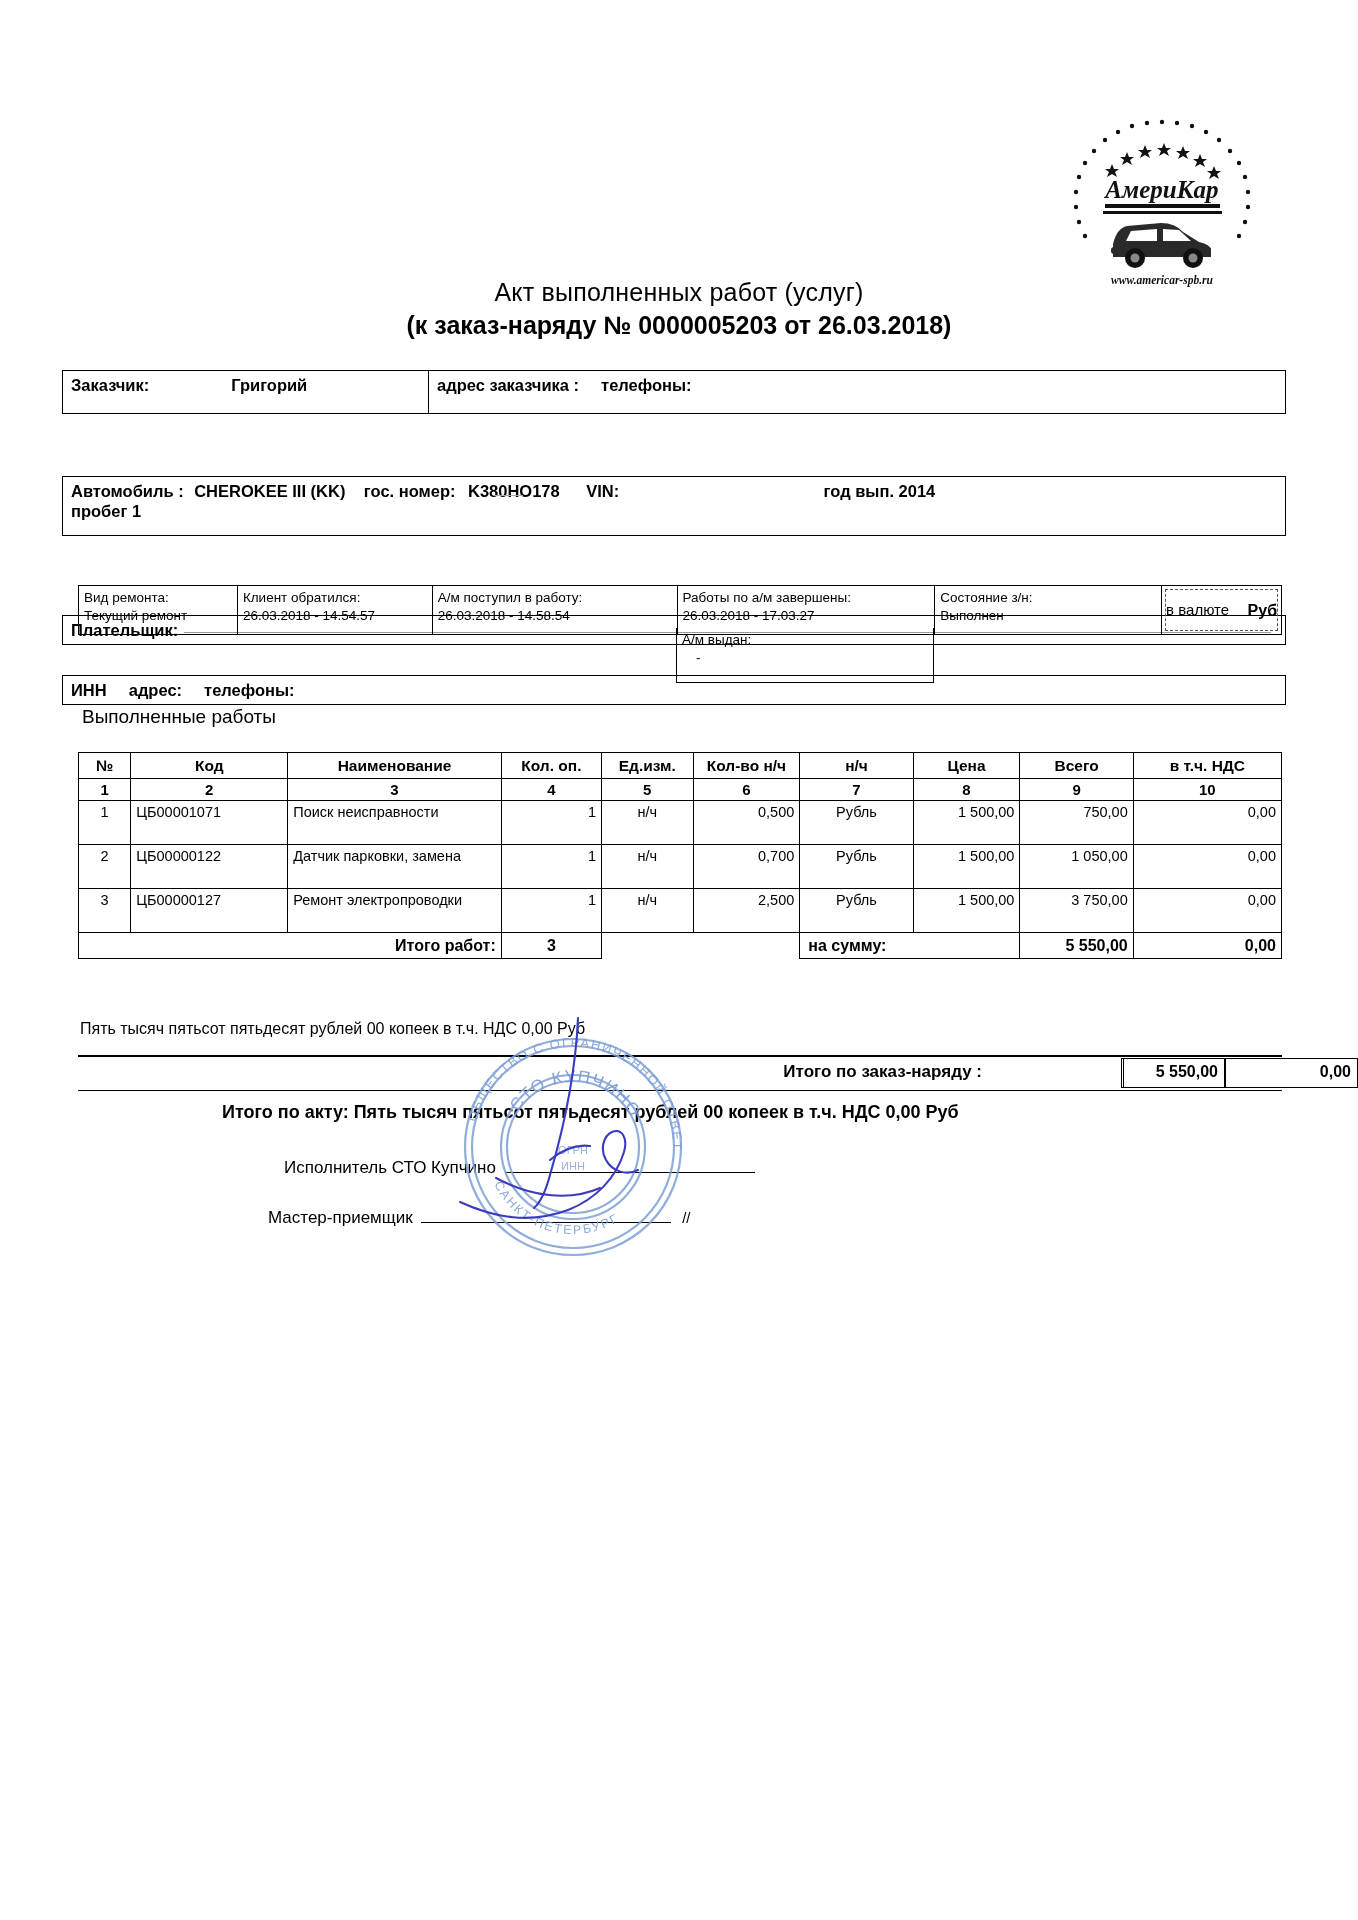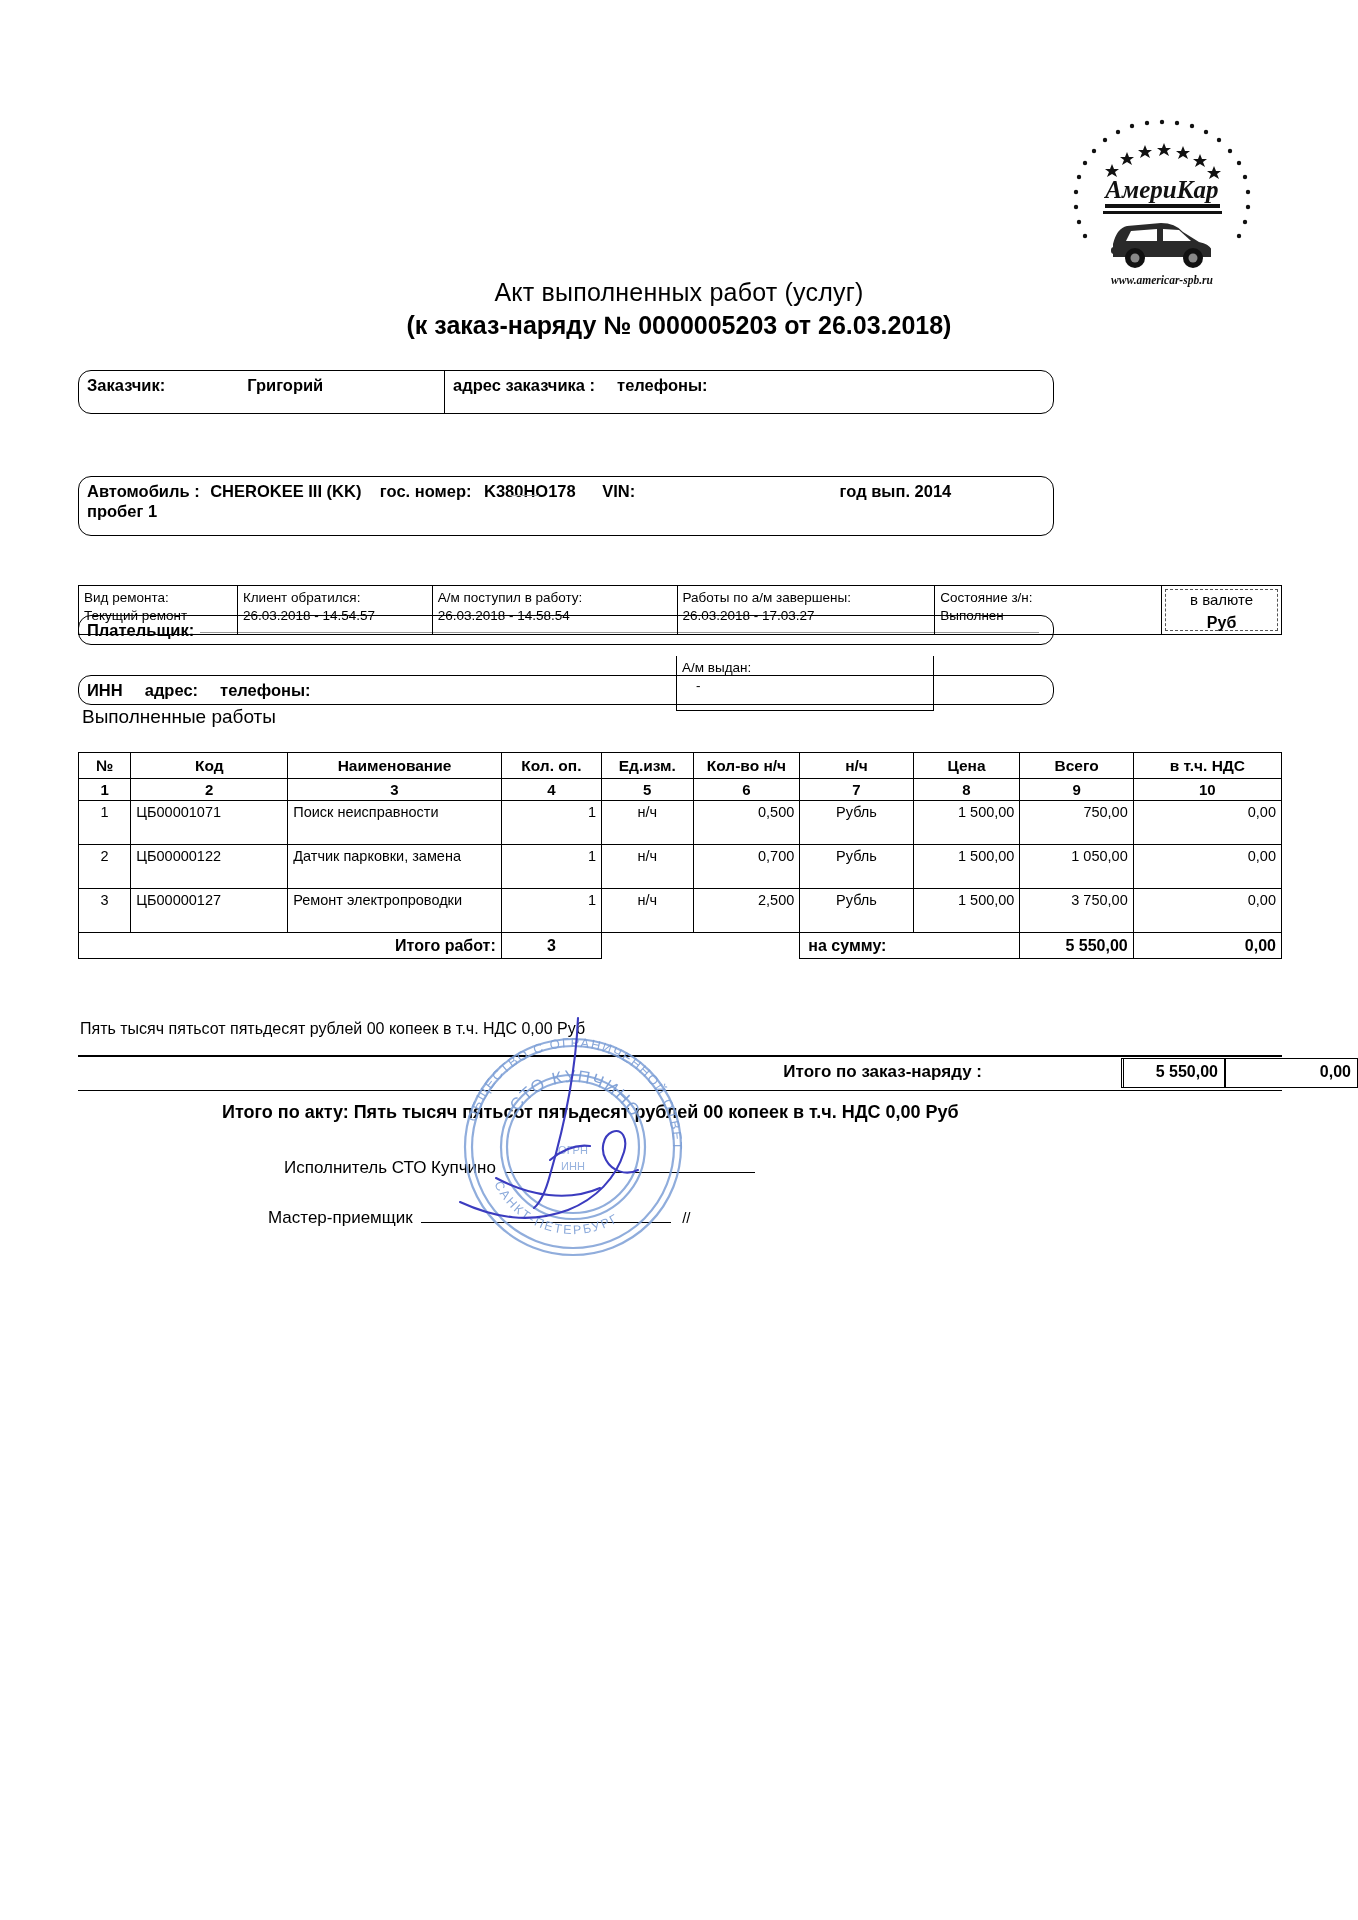--- a/index.html
+++ b/index.html
@@ -48,24 +48,23 @@
   }
   .title-line2 {
     font-size: 25px;
     font-weight: bold;
     margin-top: 4px;
   }
 
   
   .hdr {
     position: absolute;
-    left: 78px;
-    width: 976px;
-    box-sizing: border-box;
-    border-radius: 13px;
+    left: 62px;
+    width: 1224px;
+    box-sizing: border-box;
   }
   .box {
     border: 1px solid #000;
     box-sizing: border-box;
     position: relative;
   }
   .hdr1 { top: 370px; height: 44px; }
   .hdr2 { top: 432px; height: 60px; }
   .hdr3 { top: 511px; height: 30px; }
   .hdr4 { top: 541px; height: 30px; }
@@ -110,29 +109,29 @@
   .rc5 { width: 227px; }
   .rc6 { width: 120px; text-align: center; }
   .val-currency-lbl { font-size: 15px; }
   .val-currency { font-weight: bold; font-size: 16px; margin-top: 2px; }
   .dashed-box {
     position: absolute;
     left: 3px; top: 3px; right: 3px; bottom: 3px;
     border: 1px dashed #555;
     box-sizing: border-box;
     display: flex;
-    flex-direction: column;
+    flex-direction: row;
     align-items: center;
     justify-content: space-between;
   }
 
   .issued-box {
     position: absolute;
     left: 676px;
-    top: 656px;
+    top: 628px;
     width: 258px;
     height: 55px;
     border: 1px solid #000;
     border-top: none;
     box-sizing: border-box;
     padding: 3px 5px;
     font-size: 13.5px;
     line-height: 1.35;
   }
   .issued-dash { padding-left: 14px; }

